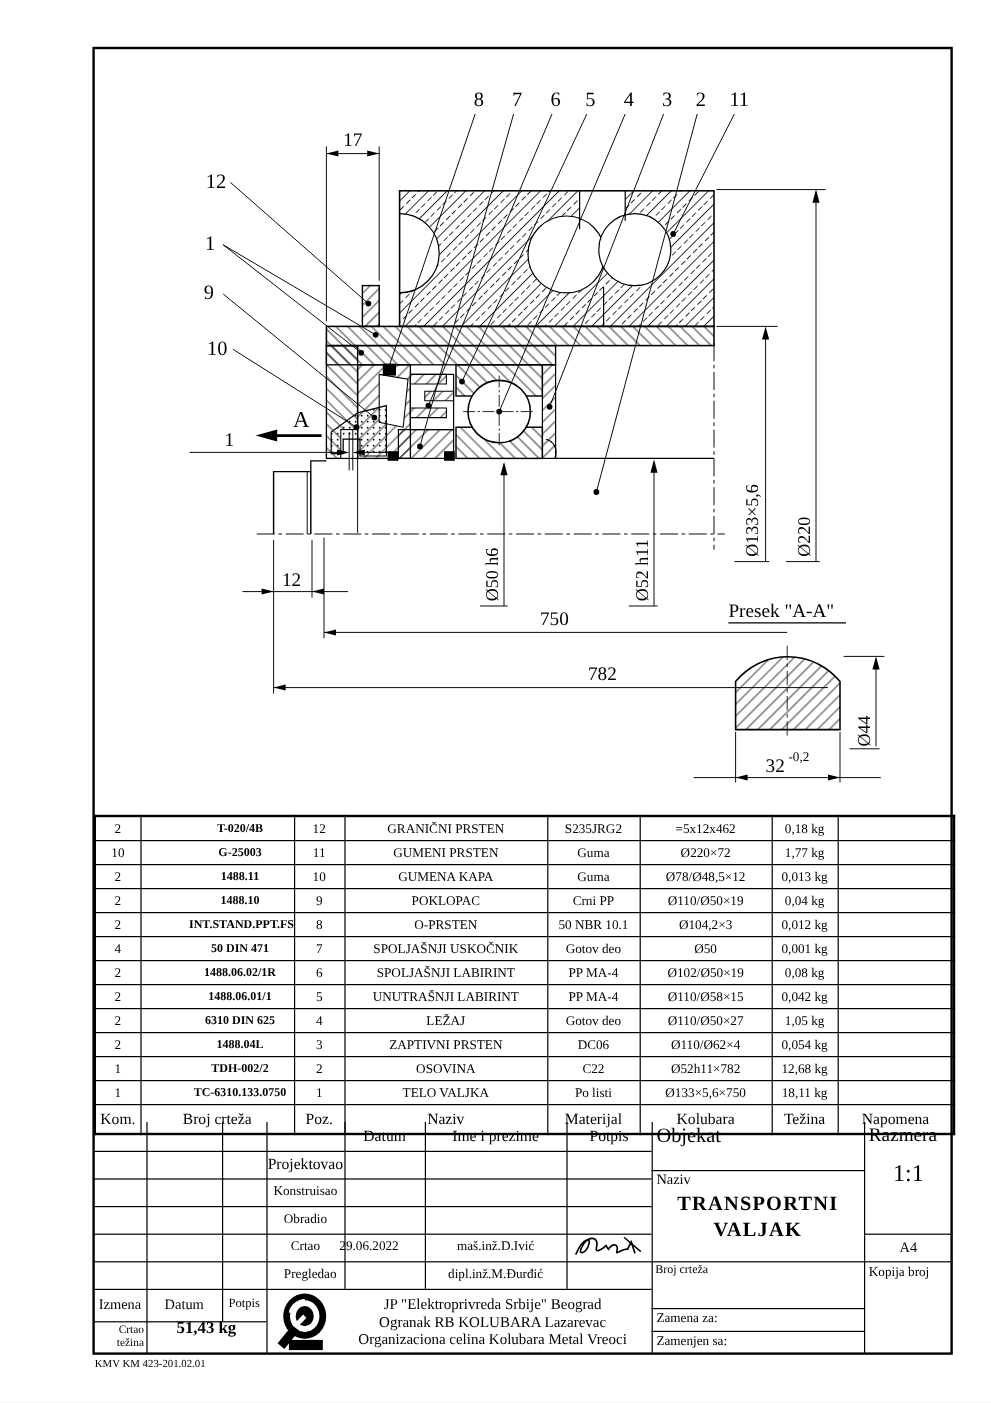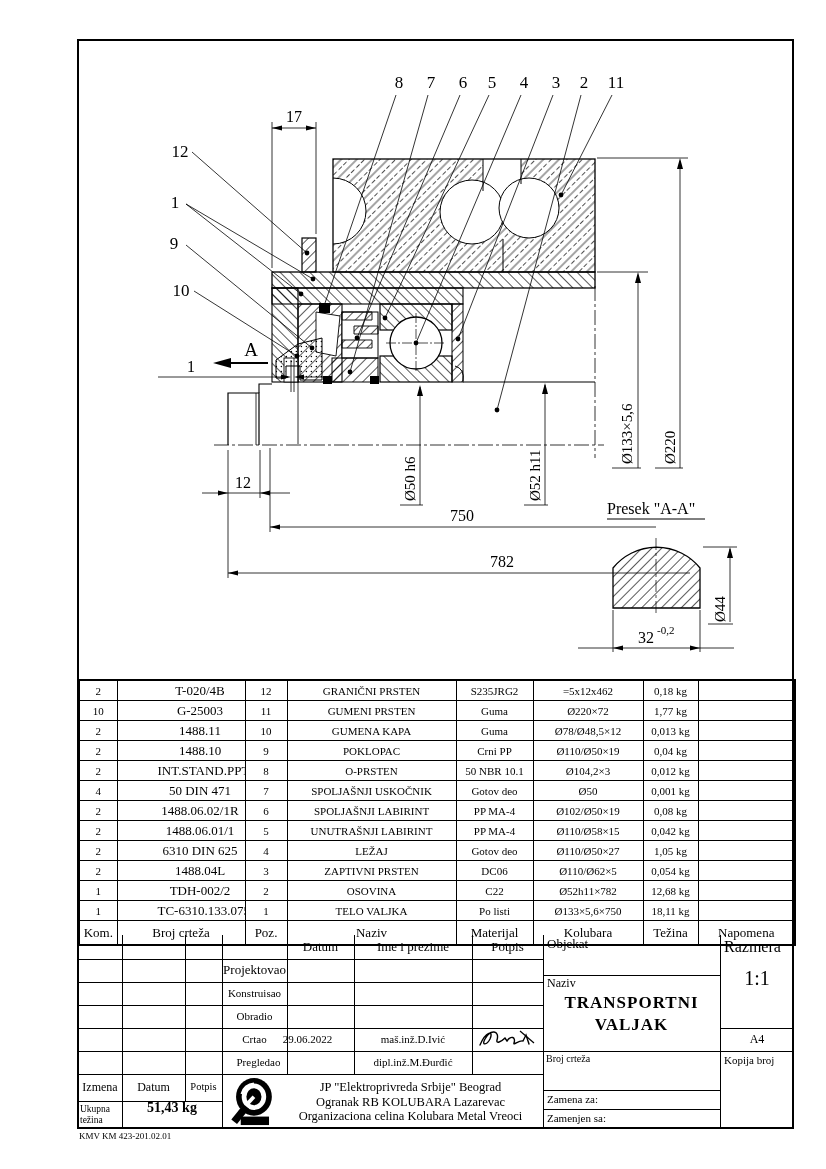--- a/index.html
+++ b/index.html
@@ -7,28 +7,28 @@
         font-family:"Liberation Serif",serif;color:#000;overflow:hidden;}
   .frame{position:absolute;left:77px;top:39px;width:717px;height:1090px;
          border:2px solid #000;box-sizing:border-box;}
   svg text{fill:#000;}
   .dsvg{position:absolute;left:78px;top:40px;}
   
   table.bom{position:absolute;left:78px;top:679px;width:716px;border-collapse:collapse;
             table-layout:fixed;border:2px solid #000;}
   table.bom td{border:1px solid #000;font:11px "Liberation Serif",serif;text-align:center;
                height:19px;padding:0 2px;overflow:hidden;white-space:nowrap;}
-  table.bom td.c-broj{font-weight:normal;font-size:13px;padding-left:40px;}
+  table.bom td.c-broj{font-weight:bold;font-size:10px;padding-left:40px;}
   table.bom tr.hdr td{font-size:13px;height:23px;}
   
   .tblock{position:absolute;left:78px;top:935px;width:716px;height:193px;}
   .hl,.vl{position:absolute;background:#000;}
   .hl{height:1px;} .vl{width:1px;}
   .tx{position:absolute;font-family:"Liberation Serif",serif;line-height:1.15;
-      display:flex;align-items:center;justify-content:center;text-align:left;box-sizing:border-box;}
+      display:flex;align-items:center;justify-content:center;text-align:right;box-sizing:border-box;}
   .tx.left{justify-content:flex-start;text-align:left;}
   .tx.top{align-items:flex-start;}
   .footer-code{position:absolute;left:79px;top:1131px;font:9px "Liberation Serif",serif;}
 </style>
 </head>
 <body>
 
 <div class="page">
   <div class="frame"></div>
 
@@ -339,21 +339,21 @@
           <td class="c-dimenzije">Ø110/Ø50×27</td>
           <td class="c-tezina">1,05 kg</td>
           <td class="c-napomena"></td>
         </tr>
         <tr>
           <td class="c-kom">2</td>
           <td class="c-broj">1488.04L</td>
           <td class="c-poz">3</td>
           <td class="c-naziv">ZAPTIVNI PRSTEN</td>
           <td class="c-materijal">DC06</td>
-          <td class="c-dimenzije">Ø110/Ø62×5</td>
+          <td class="c-dimenzije">Ø110/Ø62×4</td>
           <td class="c-tezina">0,054 kg</td>
           <td class="c-napomena"></td>
         </tr>
         <tr>
           <td class="c-kom">1</td>
           <td class="c-broj">TDH-002/2</td>
           <td class="c-poz">2</td>
           <td class="c-naziv">OSOVINA</td>
           <td class="c-materijal">C22</td>
           <td class="c-dimenzije">Ø52h11×782</td>
@@ -419,37 +419,37 @@
     <div class="tx" style="left:148px;top:116px;width:65px;height:23px;font-size:11px">Pregledao</div>
 
     <div class="tx" style="left:196px;top:93px;width:67px;height:23px;font-size:11px">29.06.2022</div>
     <div class="tx" style="left:276px;top:93px;width:118px;height:23px;font-size:11px">maš.inž.D.Ivić</div>
     <div class="tx" style="left:276px;top:116px;width:118px;height:23px;font-size:11px">dipl.inž.M.Đurđić</div>
     <svg style="position:absolute;left:398px;top:92px" width="64" height="26" viewBox="0 0 64 26">
       <path d="M4,18 C10,4 18,3 14,12 C11,18 5,19 9,12 C14,2 24,3 21,13 C20,17 25,15 29,11 L31,14 C35,8 40,10 38,16 C37,19 43,13 47,14 L50,8 L53,17" fill="none" stroke="#000" stroke-width="1.4" stroke-linecap="round"></path>
       <path d="M44,4 L58,16" fill="none" stroke="#000" stroke-width="1.2"></path>
     </svg>
 
-    <div class="tx left top" style="left:469px;top:2px;width:100px;height:16px;font-size:13px">Objekat</div>
+    <div class="tx left top" style="left:469px;top:2px;width:100px;height:16px;font-size:17px">Objekat</div>
     <div class="tx left top" style="left:469px;top:42px;width:80px;height:16px;font-size:12px">Naziv</div>
     <div class="tx" style="left:465px;top:57px;width:177px;height:22px;font-size:17px;font-weight:bold;letter-spacing:1px">TRANSPORTNI</div>
     <div class="tx" style="left:465px;top:79px;width:177px;height:22px;font-size:17px;font-weight:bold;letter-spacing:1px">VALJAK</div>
     <div class="tx left top" style="left:468px;top:118px;width:90px;height:12px;font-size:10px">Broj crteža</div>
     <div class="tx left" style="left:469px;top:155px;width:170px;height:19px;font-size:11px">Zamena za:</div>
     <div class="tx left" style="left:469px;top:174px;width:170px;height:19px;font-size:11px">Zamenjen sa:</div>
 
     <div class="tx top" style="left:646px;top:3px;width:66px;height:16px;font-size:16px;justify-content:flex-start">Razmera</div>
     <div class="tx" style="left:642px;top:26px;width:74px;height:34px;font-size:20px">1:1</div>
     <div class="tx" style="left:642px;top:93px;width:74px;height:23px;font-size:12px">A4</div>
     <div class="tx left top" style="left:646px;top:119px;width:68px;height:14px;font-size:11px">Kopija broj</div>
 
     <div class="tx" style="left:0;top:139px;width:44px;height:27px;font-size:12px">Izmena</div>
     <div class="tx" style="left:44px;top:139px;width:63px;height:27px;font-size:12px">Datum</div>
     <div class="tx" style="left:107px;top:139px;width:37px;height:27px;font-size:10.5px">Potpis</div>
-    <div class="tx" style="left:0;top:166px;width:44px;height:27px;font-size:9.5px;white-space:normal;padding:0 2px">Ukupna težina</div>
+    <div class="tx" style="left:0;top:166px;width:44px;height:27px;font-size:9.5px;white-space:normal;padding:0 2px">Crtao težina</div>
     <div class="tx" style="left:44px;top:166px;width:100px;height:14px;font-size:14px;font-weight:bold">51,43 kg</div>
 
     <svg style="position:absolute;left:150px;top:142px" width="50" height="49" viewBox="0 0 50 52">
       <ellipse cx="26" cy="21" rx="19" ry="20" fill="#000"></ellipse>
       <ellipse cx="26" cy="21" rx="13" ry="14" fill="#fff"></ellipse>
       <ellipse cx="26" cy="21" rx="8" ry="9" fill="#000"></ellipse>
       <path d="M26,21 L12,36" stroke="#fff" stroke-width="4"></path>
       <path d="M26,7 A14,14 0 0 0 13,18" stroke="#fff" stroke-width="2.5" fill="none"></path>
       <polygon points="2,45 15,29 21,34 8,50" fill="#000"></polygon>
       <rect x="12" y="42" width="30" height="9" fill="#000"></rect>

